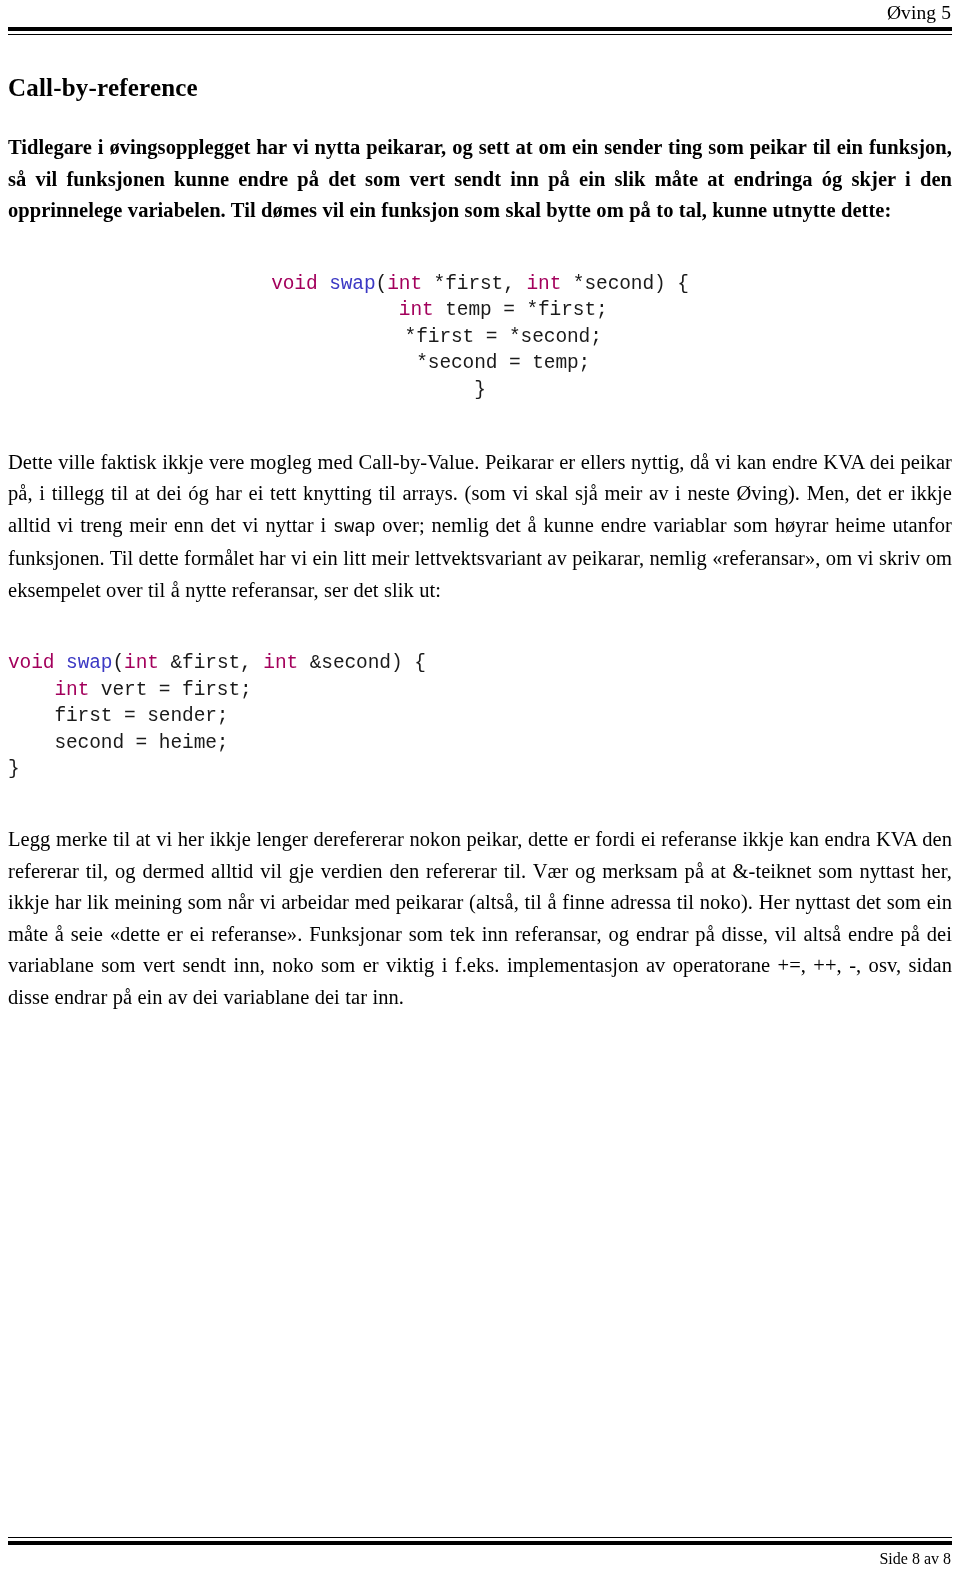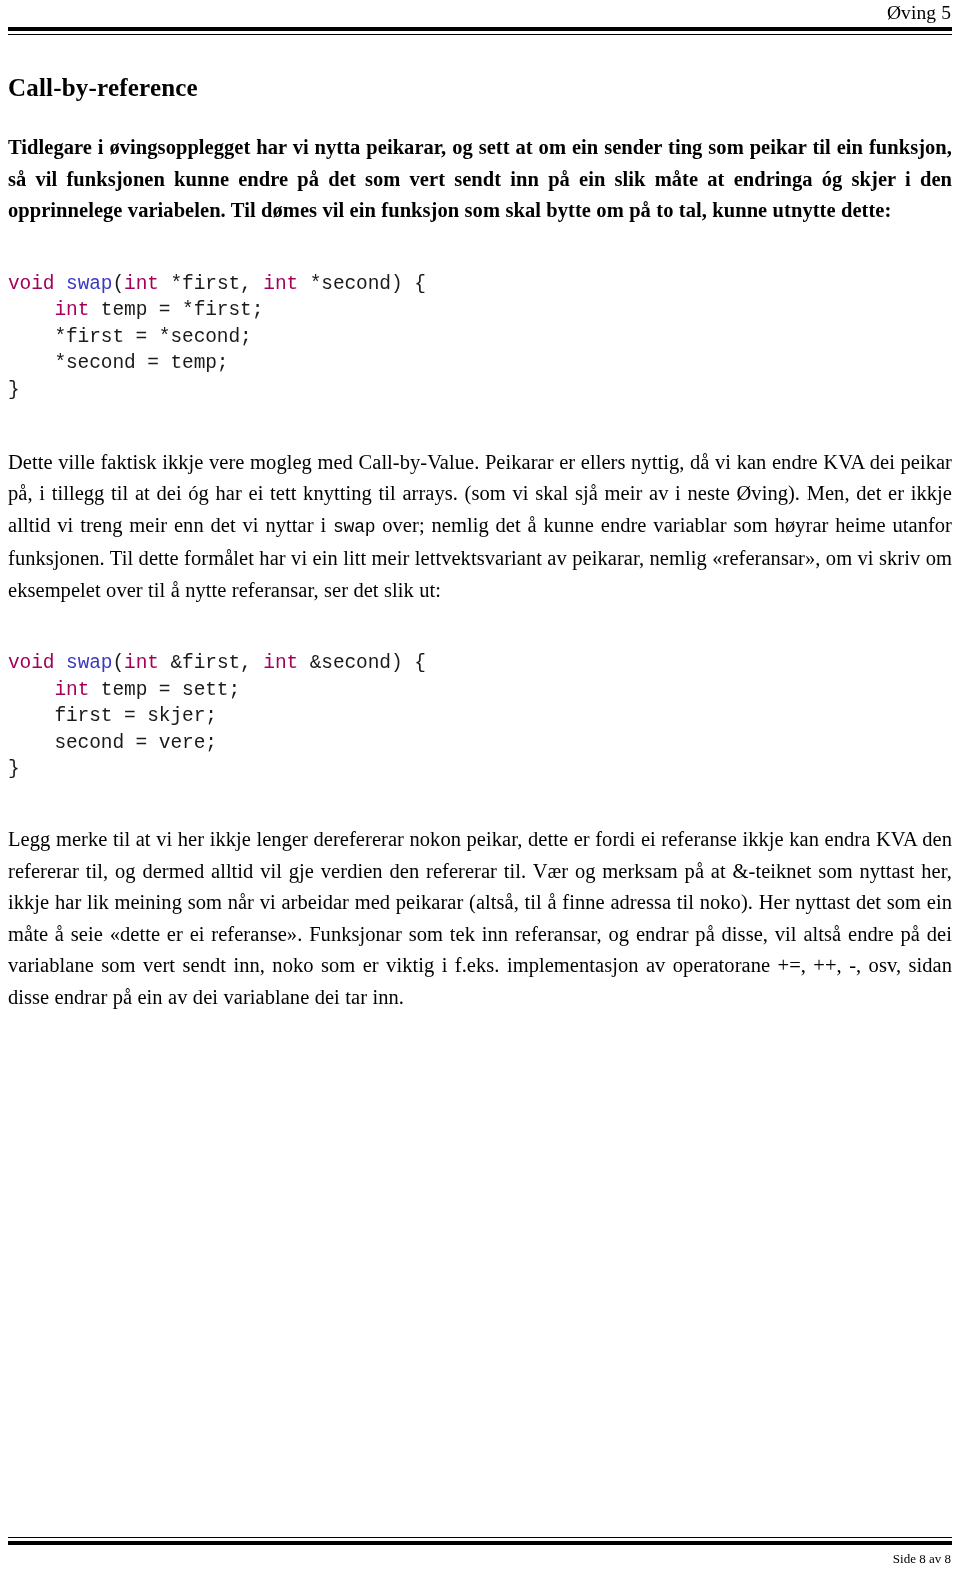--- a/index.html
+++ b/index.html
@@ -88,38 +88,38 @@
     line-height: 26.4px;
     white-space: pre;
     margin: 0;
     color: #1a1a1a;
     letter-spacing: -0.1px;
   }
   .kw   { color: #a3005c; }   
   .fn   { color: #3b38c4; }   
   .pl   { color: #1a1a1a; }   
 
-  .block-1 { margin-top: 44px; }
+  .block-1 { margin-top: 44px; text-align: center; }
   .block-2 { margin-top: 44px; }
 
   .gap-after-code-1 { height: 44px; }
   .gap-after-code-2 { height: 42px; }
 
   
   .footer {
     position: absolute;
     left: 8px;
     right: 8px;
     bottom: 8px;
   }
   .footer .rule-thin  { margin-bottom: 3px; }
   .footer .rule-thick { margin-bottom: 3px; }
   .footer-title {
     text-align: right;
-    font-size: 13px;
+    font-size: 16px;
     line-height: 22px;
     padding-right: 1px;
   }
 </style>
 </head>
 <body>
 
 <div class="page">
 
   <div class="header">
@@ -136,23 +136,23 @@
 <span class="pl">    </span><span class="kw">int</span><span class="pl"> temp = *first;</span>
 <span class="pl">    *first = *second;</span>
 <span class="pl">    *second = temp;</span>
 <span class="pl">}</span></pre>
 
   <div class="gap-after-code-1"></div>
 
   <p class="para p-mid"><span>Dette ville faktisk ikkje vere mogleg med Call-by-Value. Peikarar er ellers nyttig, då vi kan endre KVA dei peikar på, i tillegg til at dei óg har ei tett knytting til arrays. (som vi skal sjå meir av i neste Øving). Men, det er ikkje alltid vi treng meir enn det vi nyttar i </span><span class="mono-inline">swap</span><span> over; nemlig det å kunne endre variablar som høyrar heime utanfor funksjonen. Til dette formålet har vi ein litt meir lettvektsvariant av peikarar, nemlig «referansar», om vi skriv om eksempelet over til å nytte referansar, ser det slik ut:</span></p>
 
   <pre class="code block-2"><span class="kw">void</span><span class="pl"> </span><span class="fn">swap</span><span class="pl">(</span><span class="kw">int</span><span class="pl"> &amp;first, </span><span class="kw">int</span><span class="pl"> &amp;second) {</span>
-<span class="pl">    </span><span class="kw">int</span><span class="pl"> temp = sett;</span>
-<span class="pl">    first = skjer;</span>
-<span class="pl">    second = vere;</span>
+<span class="pl">    </span><span class="kw">int</span><span class="pl"> vert = first;</span>
+<span class="pl">    first = sender;</span>
+<span class="pl">    second = heime;</span>
 <span class="pl">}</span></pre>
 
   <div class="gap-after-code-2"></div>
 
   <p class="para p-final"><span>Legg merke til at vi her ikkje lenger derefererar nokon peikar, dette er fordi ei referanse ikkje kan endra KVA den refererar til, og dermed alltid vil gje verdien den refererar til. Vær og merksam på at &amp;-teiknet som nyttast her, </span><b>ikkje</b><span> har lik meining som når vi arbeidar med peikarar (altså, til å finne adressa til noko). Her nyttast det som ein måte å seie «dette er ei referanse». Funksjonar som tek inn referansar, og endrar på disse, vil altså endre på dei variablane som vert sendt inn, noko som er viktig i f.eks. implementasjon av operatorane +=, ++, -, osv, sidan disse endrar på ein av dei variablane dei tar inn.</span></p>
 
   <div class="footer">
     <div class="rule-thin"></div>
     <div class="rule-thick"></div>
     <div class="footer-title">Side 8 av 8</div>

